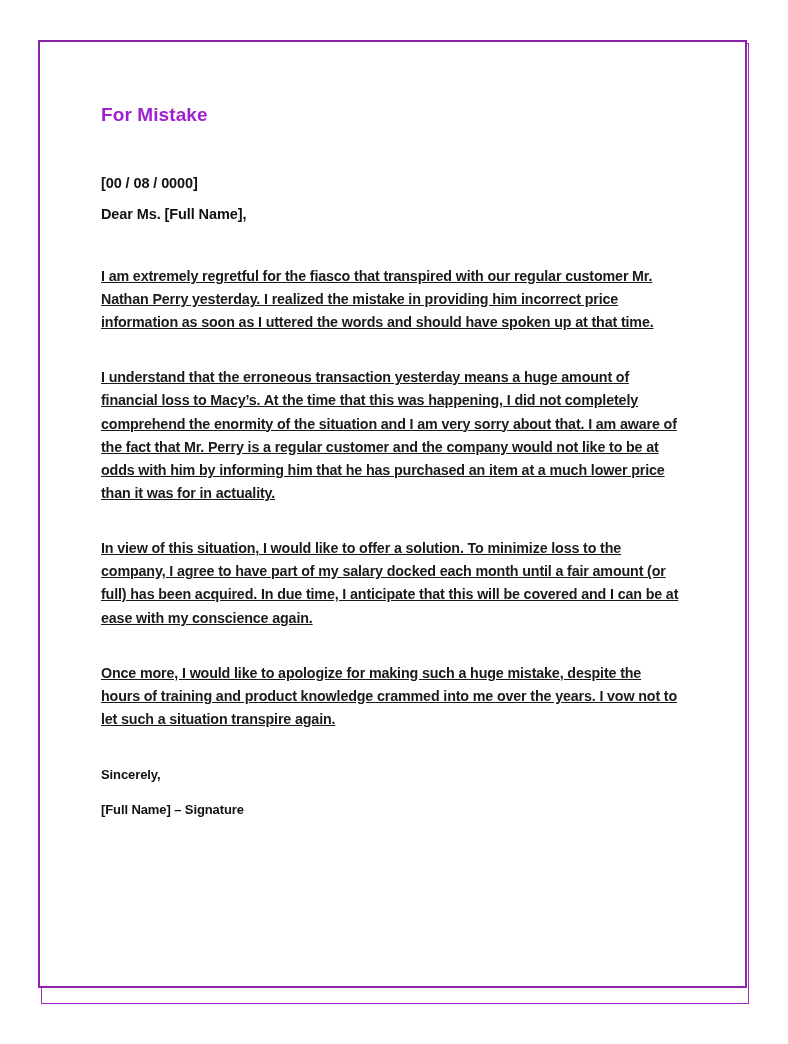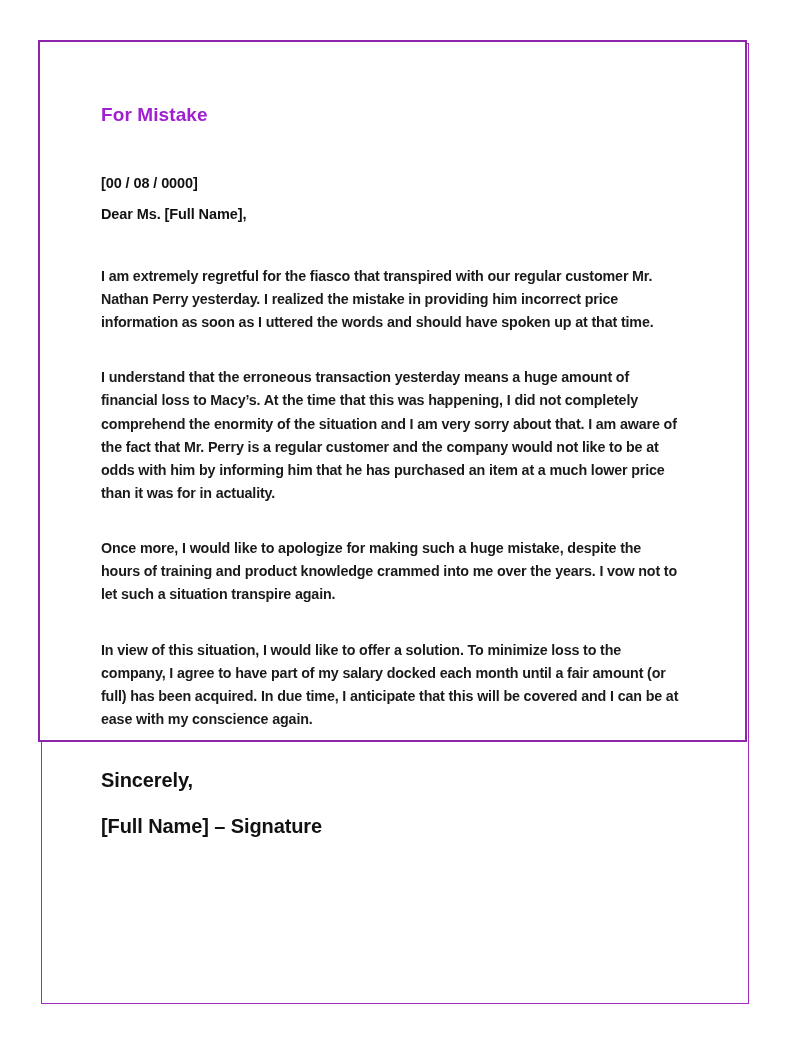--- a/index.html
+++ b/index.html
@@ -32,21 +32,21 @@
     box-sizing: border-box;
     pointer-events: none;
   }
 
   
   .letter-frame {
     position: absolute;
     left: 38px;
     top: 40px;
     width: 709px;
-    height: 702px;
+    height: 948px;
     border: 2px solid #8e24aa;
     box-sizing: border-box;
     background: #ffffff;
   }
 
   .content {
     position: absolute;
     left: 61px;
     top: 62px;
     width: 586px;
@@ -79,28 +79,29 @@
   }
 
   .body-para {
     font-size: 14.3px;
     font-weight: 600;
     color: #1a1a1a;
     line-height: 1.62;
     margin: 0 8px 32px 0;
     letter-spacing: -0.15px;
     text-align: left;
+    text-decoration: underline;
   }
 
   .closing-block {
     margin-top: 34px;
   }
 
   .closing-line {
-    font-size: 20px;
+    font-size: 13px;
     font-weight: bold;
     color: #111111;
     line-height: 1.55;
     margin: 0 0 15px 0;
     letter-spacing: -0.1px;
   }
 
   .closing-line.last {
     margin-bottom: 4px;
   }
@@ -118,22 +119,22 @@
 
       <h1 class="doc-title">For Mistake</h1>
 
       <p class="meta-line">[00 / 08 / 0000]</p>
 
       <p class="meta-line last">Dear Ms. [Full Name],</p>
 
       <div class="body-block">
         <p class="body-para">I am extremely regretful for the fiasco that transpired with our regular customer Mr. Nathan Perry yesterday. I realized the mistake in providing him incorrect price information as soon as I uttered the words and should have spoken up at that time.</p>
         <p class="body-para">I understand that the erroneous transaction yesterday means a huge amount of financial loss to Macy’s. At the time that this was happening, I did not completely comprehend the enormity of the situation and I am very sorry about that. I am aware of the fact that Mr. Perry is a regular customer and the company would not like to be at odds with him by informing him that he has purchased an item at a much lower price than it was for in actuality.</p>
+        <p class="body-para">In view of this situation, I would like to offer a solution. To minimize loss to the company, I agree to have part of my salary docked each month until a fair amount (or full) has been acquired. In due time, I anticipate that this will be covered and I can be at ease with my conscience again.</p>
         <p class="body-para">Once more, I would like to apologize for making such a huge mistake, despite the hours of training and product knowledge crammed into me over the years. I vow not to let such a situation transpire again.</p>
-        <p class="body-para">In view of this situation, I would like to offer a solution. To minimize loss to the company, I agree to have part of my salary docked each month until a fair amount (or full) has been acquired. In due time, I anticipate that this will be covered and I can be at ease with my conscience again.</p>
       </div>
 
       <div class="closing-block">
         <p class="closing-line">Sincerely,</p>
         <p class="closing-line last">[Full Name] – Signature</p>
       </div>
 
     </div>
   </div>
 </div>

